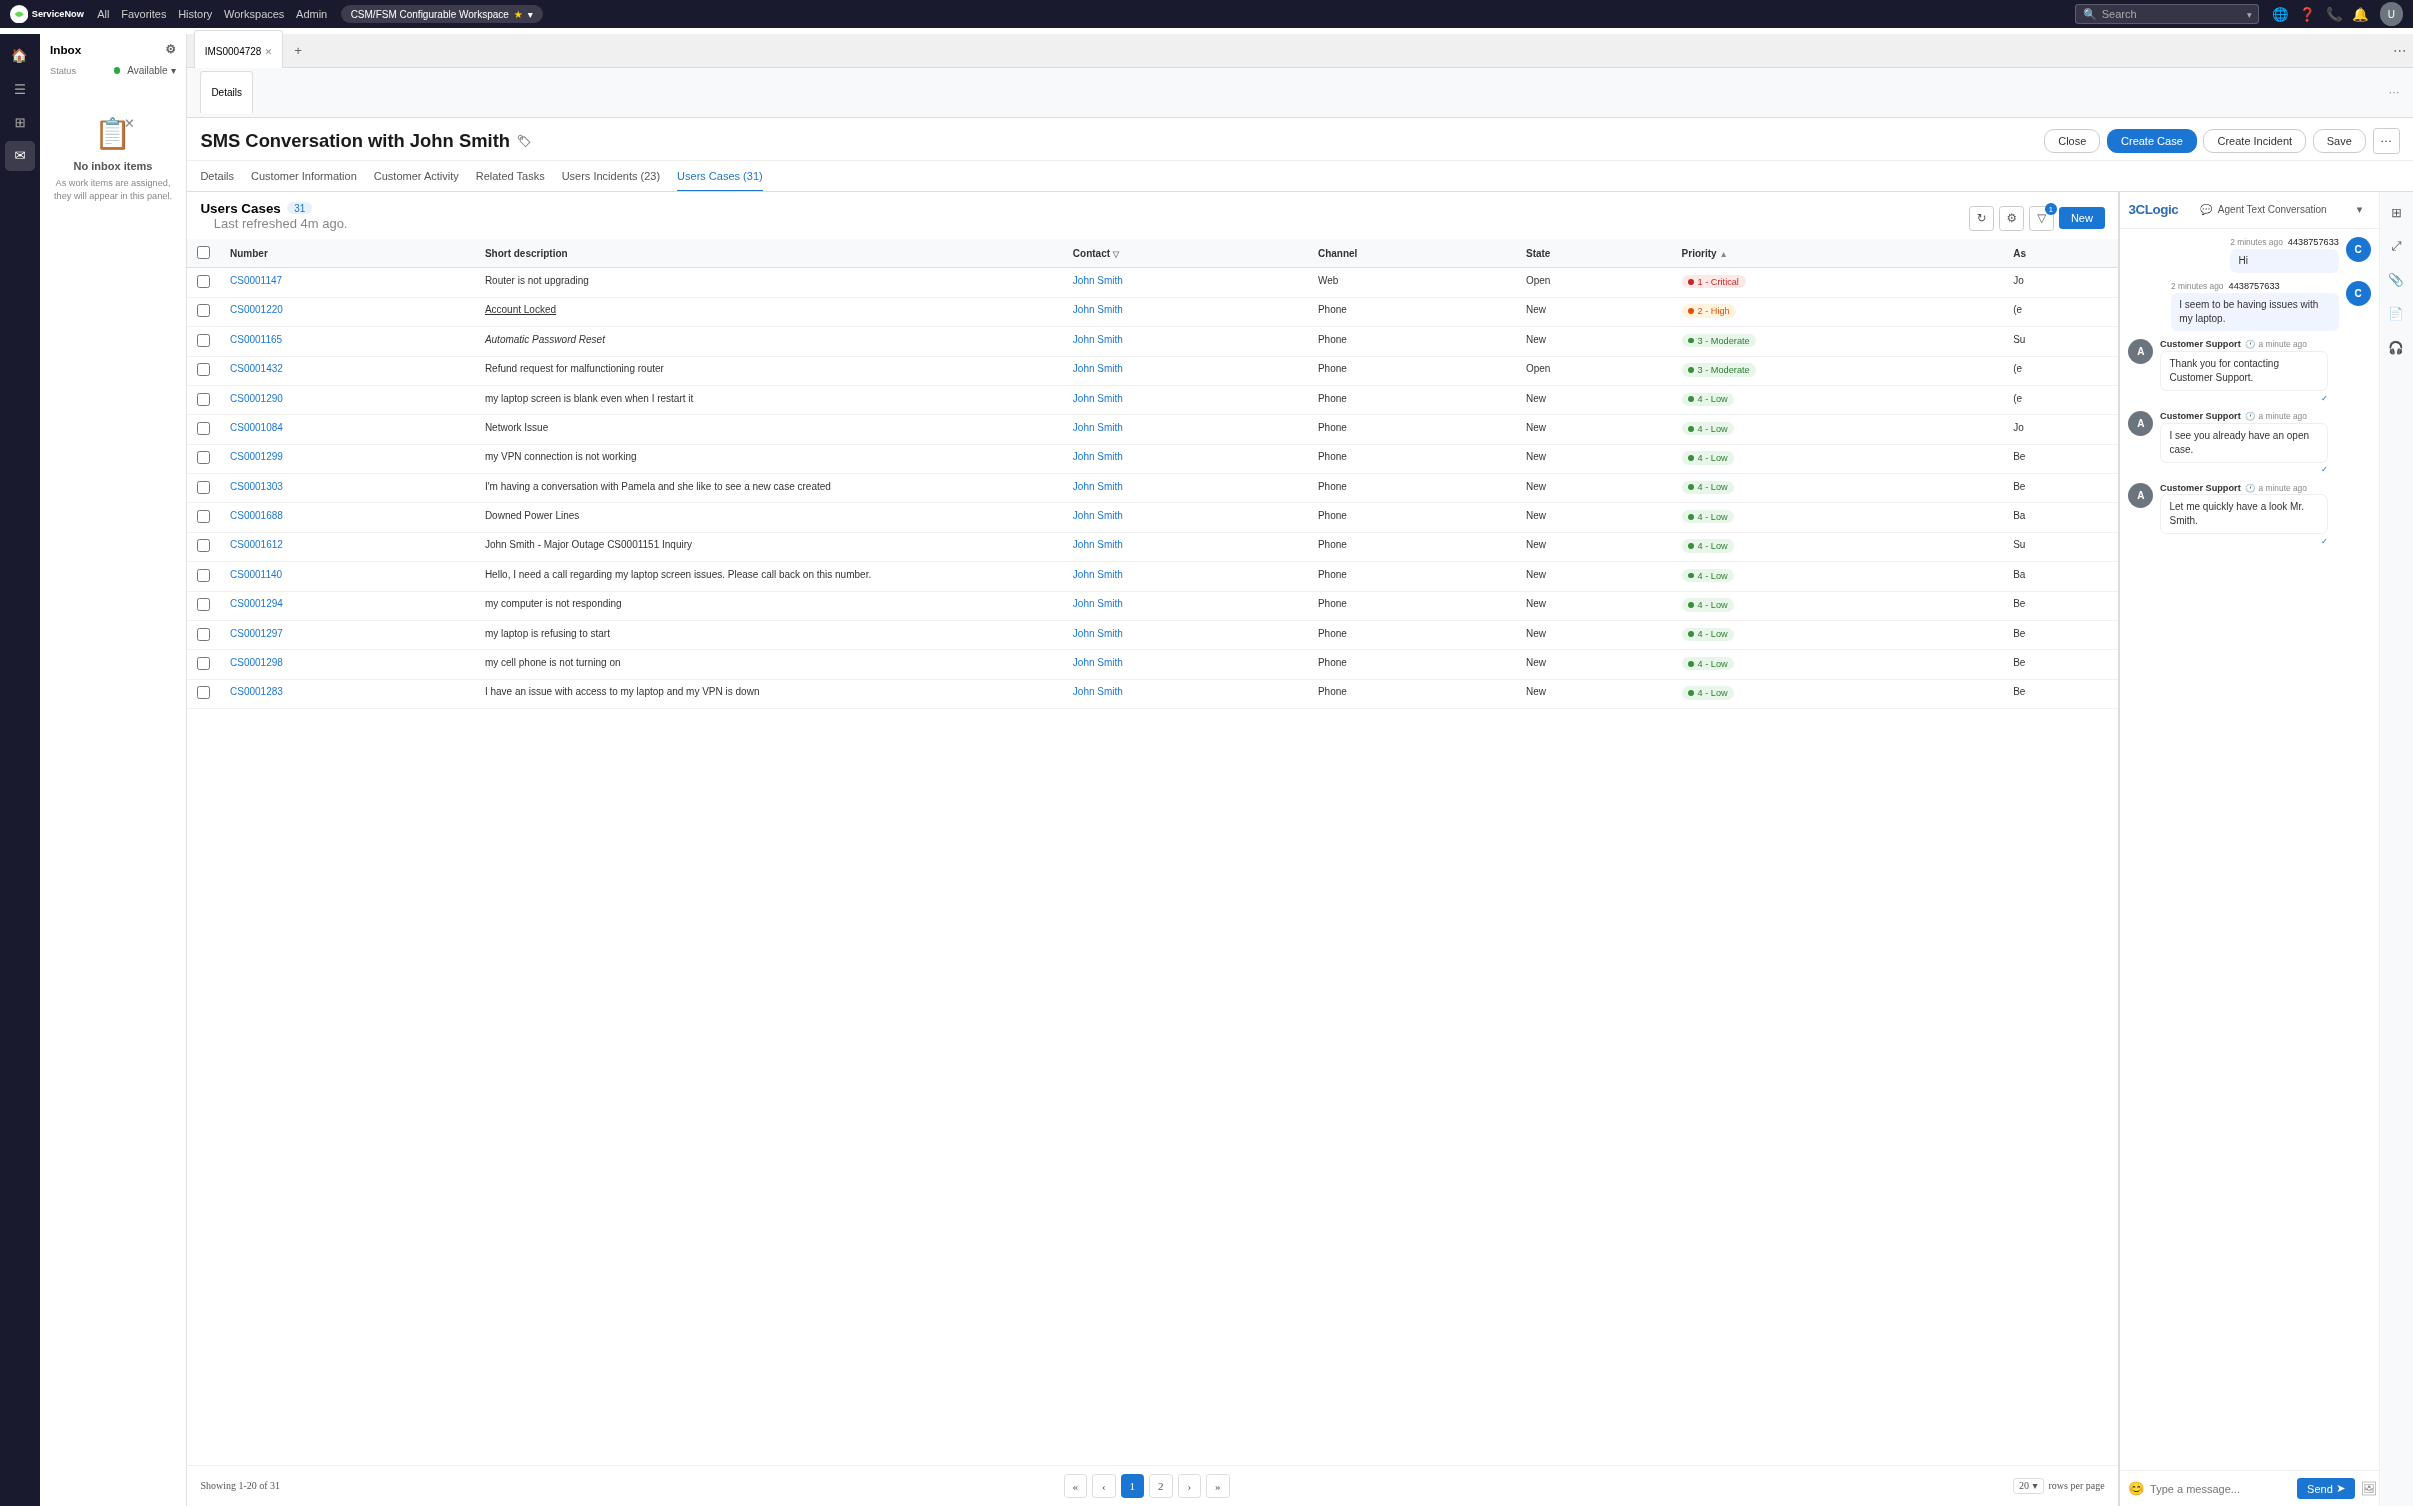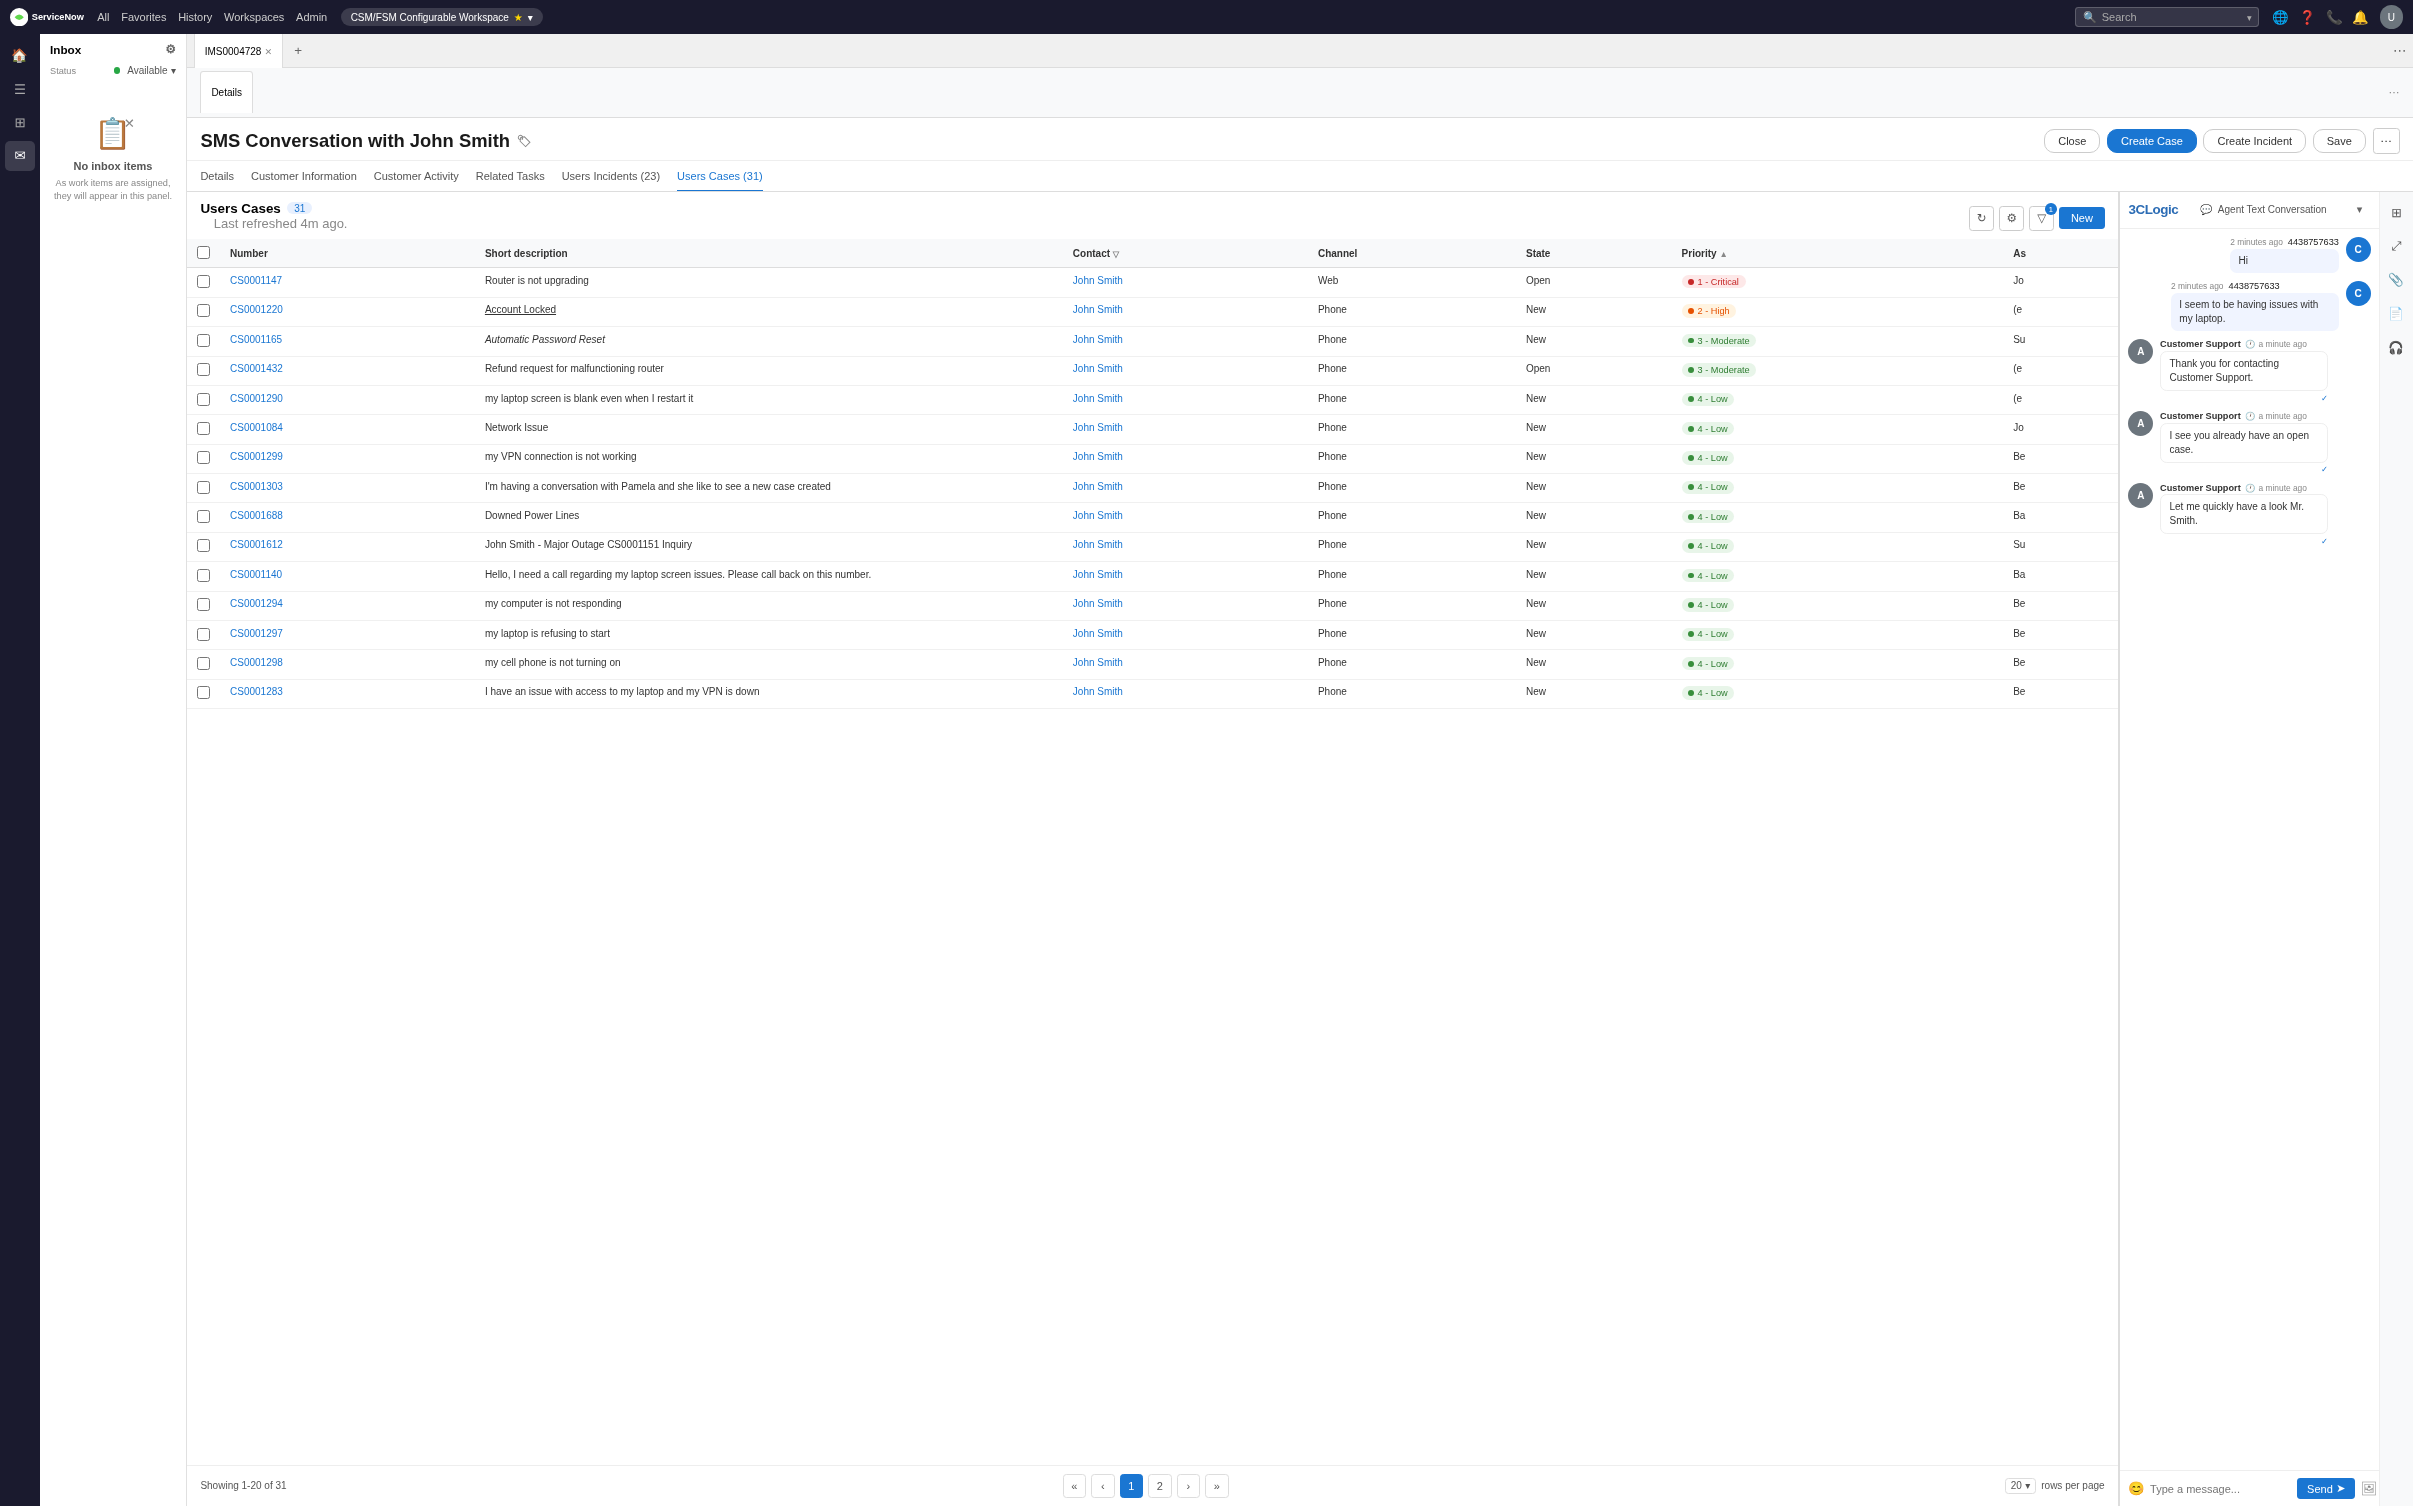--- a/index.html
+++ b/index.html
@@ -1,20 +1,20 @@
 <!DOCTYPE html>
 <html style="font-size:13.4px"><head>
   <meta charset="utf-8">
   <style>
     * { box-sizing: border-box; margin: 0; padding: 0; }
     body { font-family: -apple-system, BlinkMacSystemFont, 'Segoe UI', sans-serif; font-size: 11px; background: #fff; overflow: hidden; }
 
     
     .top-nav {
-      display: flex; align-items: center; background: #1a1a2e; height: 34px; padding: 0 10px; gap: 13.4px; position: fixed; top: 0; left: 0; right: 0; z-index: 100;
+      display: flex; align-items: center; background: #1a1a2e; height: 28px; padding: 0 10px; gap: 13.4px; position: fixed; top: 0; left: 0; right: 0; z-index: 100;
     }
     .nav-logo { color: #fff; font-weight: bold; font-size: 12.6px; display: flex; align-items: center; gap: 3.4px; }
     .nav-logo span { font-size: 9.2px; }
     .nav-items { display: flex; gap: 11.7px; }
     .nav-item { color: #ccc; font-size: 11px; cursor: pointer; }
     .nav-workspace { background: rgba(255,255,255,0.15); border-radius: 17px; padding: 3.4px 10px; color: #fff; font-size: 10px; display: flex; align-items: center; gap: 5px; cursor: pointer; }
     .nav-workspace .star { color: #ffd700; }
     .nav-search { margin-left: auto; background: rgba(255,255,255,0.12); border: 0.8px solid rgba(255,255,255,0.2); border-radius: 3.4px; display: flex; align-items: center; padding: 2.5px 6.7px; gap: 5px; color: #ccc; font-size: 11px; width: 184px; cursor: pointer; }
     .nav-icons { display: flex; gap: 10px; align-items: center; }
     .nav-icon { color: #ccc; font-size: 13.4px; cursor: pointer; }
@@ -97,21 +97,21 @@
     .priority-4 { background: #e8f5e9; color: #2e7d32; }
     .priority-dot { width: 5.9px; height: 5.9px; border-radius: 50%; }
     .dot-1 { background: #c62828; }
     .dot-2 { background: #e65100; }
     .dot-3 { background: #388e3c; }
     .dot-4 { background: #388e3c; }
     .checkbox-col { width: 25px; }
     input[type="checkbox"] { cursor: pointer; }
 
     
-    .pagination { display: flex; align-items: center; justify-content: space-between; padding: 8.4px 13.4px; border-top: 0.8px solid #eee; font-size: 10px; color: #555; background: #fff; }
+    .pagination { display: flex; align-items: center; justify-content: space-between; padding: 8.4px 13.4px; border-top: 0.8px solid #eee; font-size: 10px; color: #555; background: #fff; font-family: Liberation Serif, serif; }
     .page-controls { display: flex; align-items: center; gap: 5px; }
     .page-btn { width: 23.5px; height: 23.5px; display: flex; align-items: center; justify-content: center; border: 0.8px solid #ddd; border-radius: 3.4px; cursor: pointer; color: #555; font-size: 11px; background: #fff; }
     .page-btn.active { background: #1a76d2; color: #fff; border-color: #1a76d2; }
     .rows-per-page { display: flex; align-items: center; gap: 5px; }
     .rows-select { display: flex; align-items: center; gap: 3.4px; border: 0.8px solid #ddd; border-radius: 3.4px; padding: 1.7px 5px; cursor: pointer; }
 
     
     .chat-panel { width: 260px; display: flex; flex-direction: column; background: #fff; border-left: 0.8px solid #ddd; position: relative; }
     .chat-header { display: flex; align-items: center; justify-content: space-between; padding: 6.7px 8.4px; border-bottom: 0.8px solid #eee; background: #fff; }
     .chat-logo { display: flex; align-items: center; gap: 5px; }

